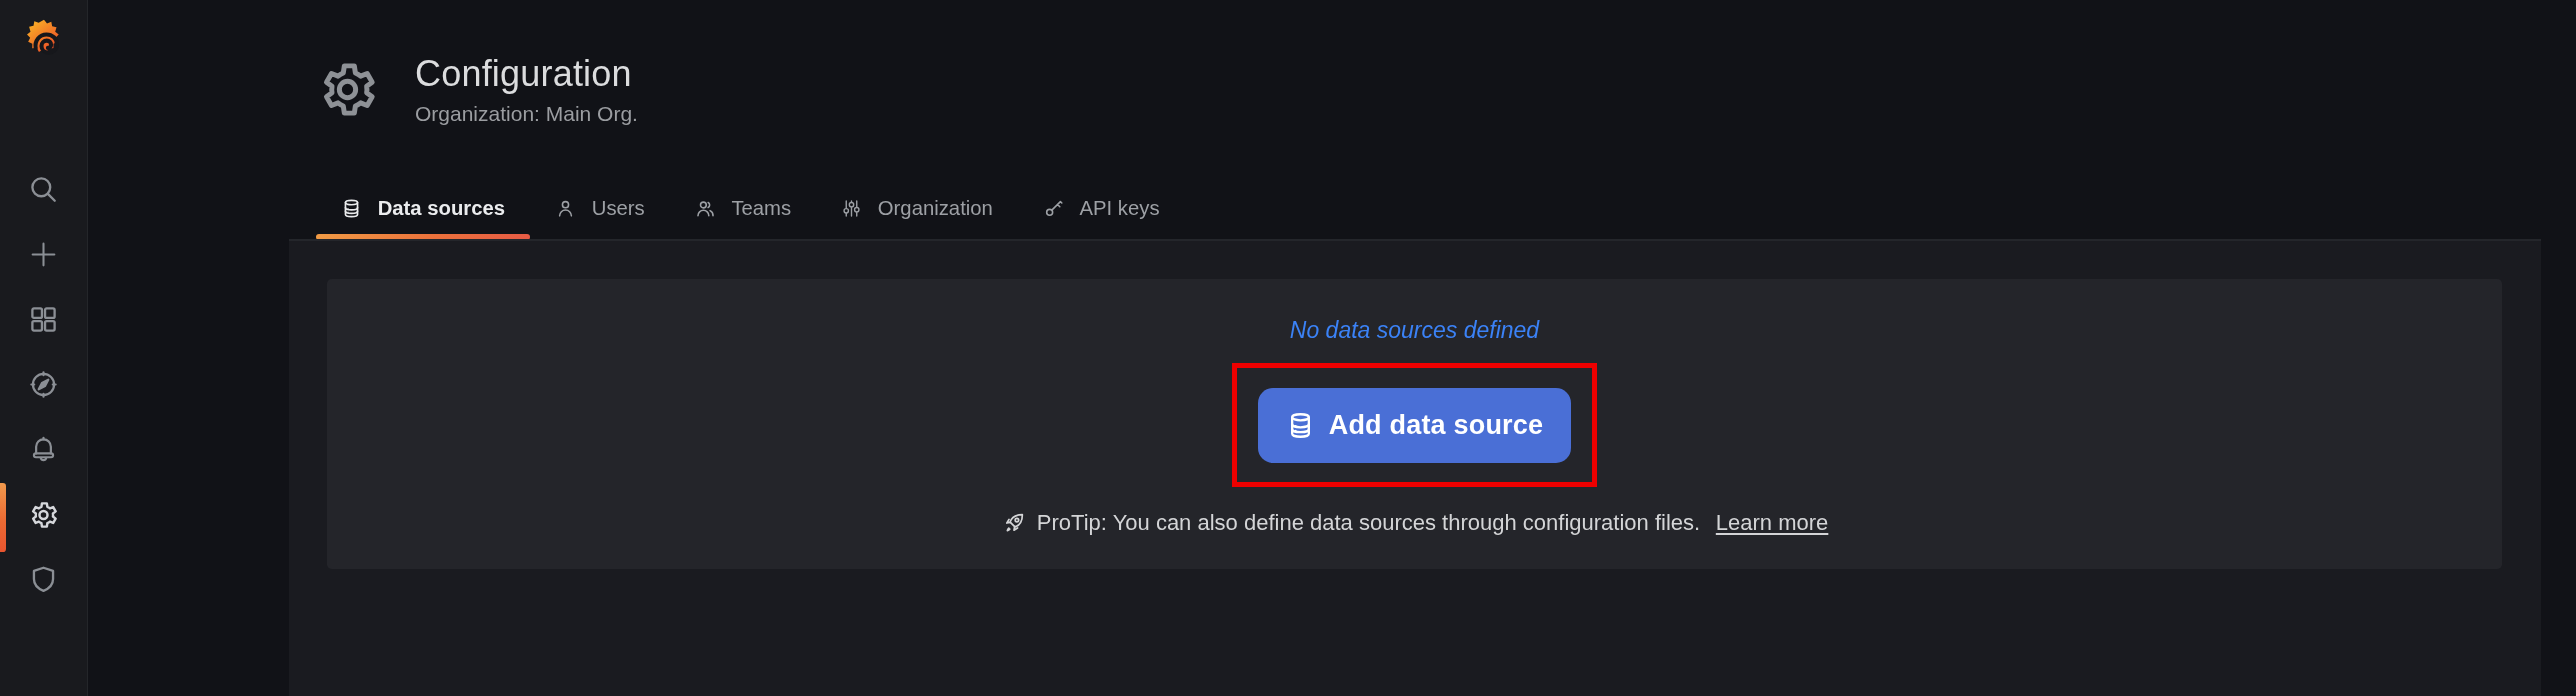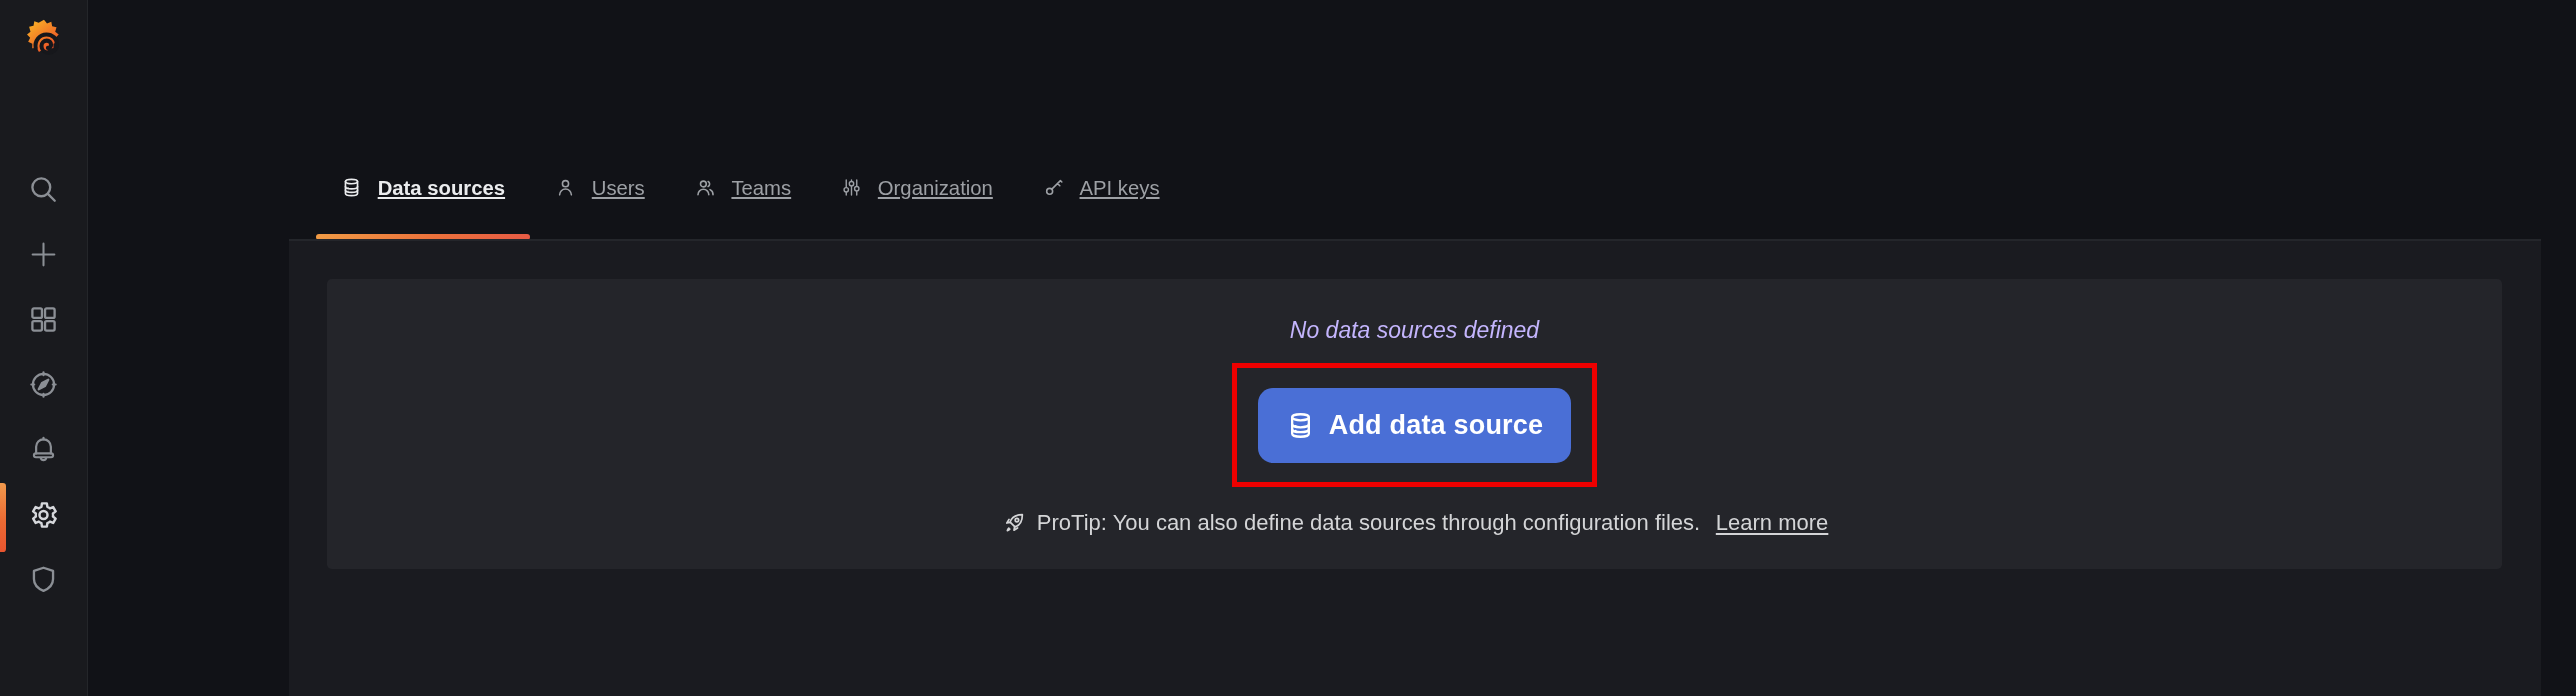--- a/index.html
+++ b/index.html
@@ -28,41 +28,41 @@
   
   .page-header{position:absolute;left:316px;top:53px;display:flex;align-items:center;}
   .page-header-icon{width:63px;height:63px;color:#8e9196;flex:none;}
   .page-header-icon svg{width:63px;height:63px;}
   .page-header-text{margin-left:36px;}
   .page-title{font-size:36px;font-weight:500;color:#dbdcde;letter-spacing:0.2px;}
   .page-subtitle{font-size:21px;color:#9b9da1;margin-top:7px;}
   
   .tabs{position:absolute;left:316px;top:177px;height:63px;display:flex;align-items:stretch;}
   .tab{
-    position:relative;display:flex;align-items:flex-start;gap:15.7px;padding:0 25px;
-    font-size:20.3px;font-weight:500;color:#9da0a5;cursor:pointer;white-space:nowrap;text-decoration:underline;
+    position:relative;display:flex;align-items:center;gap:15.7px;padding:0 25px;
+    font-size:20.3px;font-weight:500;color:#9da0a5;cursor:pointer;white-space:nowrap;
   }
   .tab svg{width:21px;height:21px;flex:none;}
   .tab.active{color:#ebecee;font-weight:700;}
   .tab.active::after{
     content:"";position:absolute;left:0;right:0;bottom:0;height:6.3px;border-radius:3.1px;
     background:linear-gradient(90deg,#f19b45 0%,#ec713b 55%,#e75b45 100%);
   }
   
   .tab-pane{
     position:absolute;left:289px;top:239px;width:2252px;bottom:0;
     background:#1a1b20;border-top:2.3px solid #24262b;box-sizing:border-box;
   }
   .card{
     position:absolute;left:327px;top:279px;width:2175px;height:290px;
     background:#24252a;border-radius:4.7px;
     display:flex;flex-direction:column;align-items:center;box-sizing:border-box;
     padding-top:37px;
   }
-  .empty-message{font-size:23px;font-style:italic;color:#c4b5fd;line-height:28px;}
+  .empty-message{font-size:23px;font-style:italic;color:#3b82f6;line-height:28px;}
   .annotation-box{margin-top:19px;border:5.5px solid #ee0000;padding:19.6px 20.3px;}
   .btn-primary{
     display:flex;align-items:center;gap:14px;height:75px;padding:0 28px;border:none;
     background:#4a6fd6;border-radius:15px;color:#ffffff;cursor:pointer;
     font-family:"Liberation Sans", sans-serif;font-size:27px;font-weight:700;letter-spacing:0.2px;
   }
   .btn-primary svg{width:29px;height:29px;}
   .protip{margin-top:23px;display:flex;align-items:center;gap:10.2px;font-size:22px;color:#d4d5d7;}
   .protip svg{width:26px;height:26px;flex:none;color:#d4d5d7;}
   .learn-more{color:#d4d5d7;text-decoration:underline;text-underline-offset:3.1px;cursor:pointer;margin-left:5.5px;}
@@ -129,20 +129,32 @@
       </div>
       <div class="nav-item">
         <svg viewBox="0 0 24 24" fill="none" stroke="currentColor" stroke-width="1.8" stroke-linejoin="round">
           <path d="M12 2.9l7.4 2.5v6.3c0 4.4-3 7.4-7.4 9.1-4.4-1.7-7.4-4.7-7.4-9.1V5.4z"></path>
         </svg>
       </div>
     </div>
   </div>
   <div class="active-indicator"></div>
 
+  <div class="page-header">
+    <div class="page-header-icon">
+      <svg viewBox="0 0 24 24" fill="none" stroke="currentColor" stroke-width="1.9" stroke-linejoin="round">
+        <path d="M19.3 13.2a7.6 7.6 0 0 0 0-2.4l2.1-1.6-1.9-3.3-2.5 1a7.6 7.6 0 0 0-2-1.2L14.6 3h-3.8l-.4 2.7a7.6 7.6 0 0 0-2 1.2l-2.5-1-1.9 3.3 2.1 1.6a7.6 7.6 0 0 0 0 2.4l-2.1 1.6 1.9 3.3 2.5-1a7.6 7.6 0 0 0 2 1.2l.4 2.7h3.8l.4-2.7a7.6 7.6 0 0 0 2-1.2l2.5 1 1.9-3.3z"></path>
+        <circle cx="12" cy="12" r="3.1"></circle>
+      </svg>
+    </div>
+    <div class="page-header-text">
+      <div class="page-title">Configuration</div>
+      <div class="page-subtitle">Organization: Main Org.</div>
+    </div>
+  </div>
 
   <div class="tabs">
     <div class="tab active">
       <svg viewBox="0 0 24 24" fill="none" stroke="currentColor" stroke-width="1.9" stroke-linecap="round">
         <ellipse cx="12" cy="5.2" rx="6.9" ry="2.5"></ellipse>
         <path d="M5.1 5.2v13.6c0 1.38 3.09 2.5 6.9 2.5s6.9-1.12 6.9-2.5V5.2"></path>
         <path d="M5.1 11c0 1.38 3.09 2.5 6.9 2.5s6.9-1.12 6.9-2.5"></path>
         <path d="M5.1 15c0 1.38 3.09 2.5 6.9 2.5s6.9-1.12 6.9-2.5"></path>
         <circle cx="8" cy="12.2" r=".7" fill="currentColor" stroke="none"></circle>
         <circle cx="8" cy="16.2" r=".7" fill="currentColor" stroke="none"></circle>

